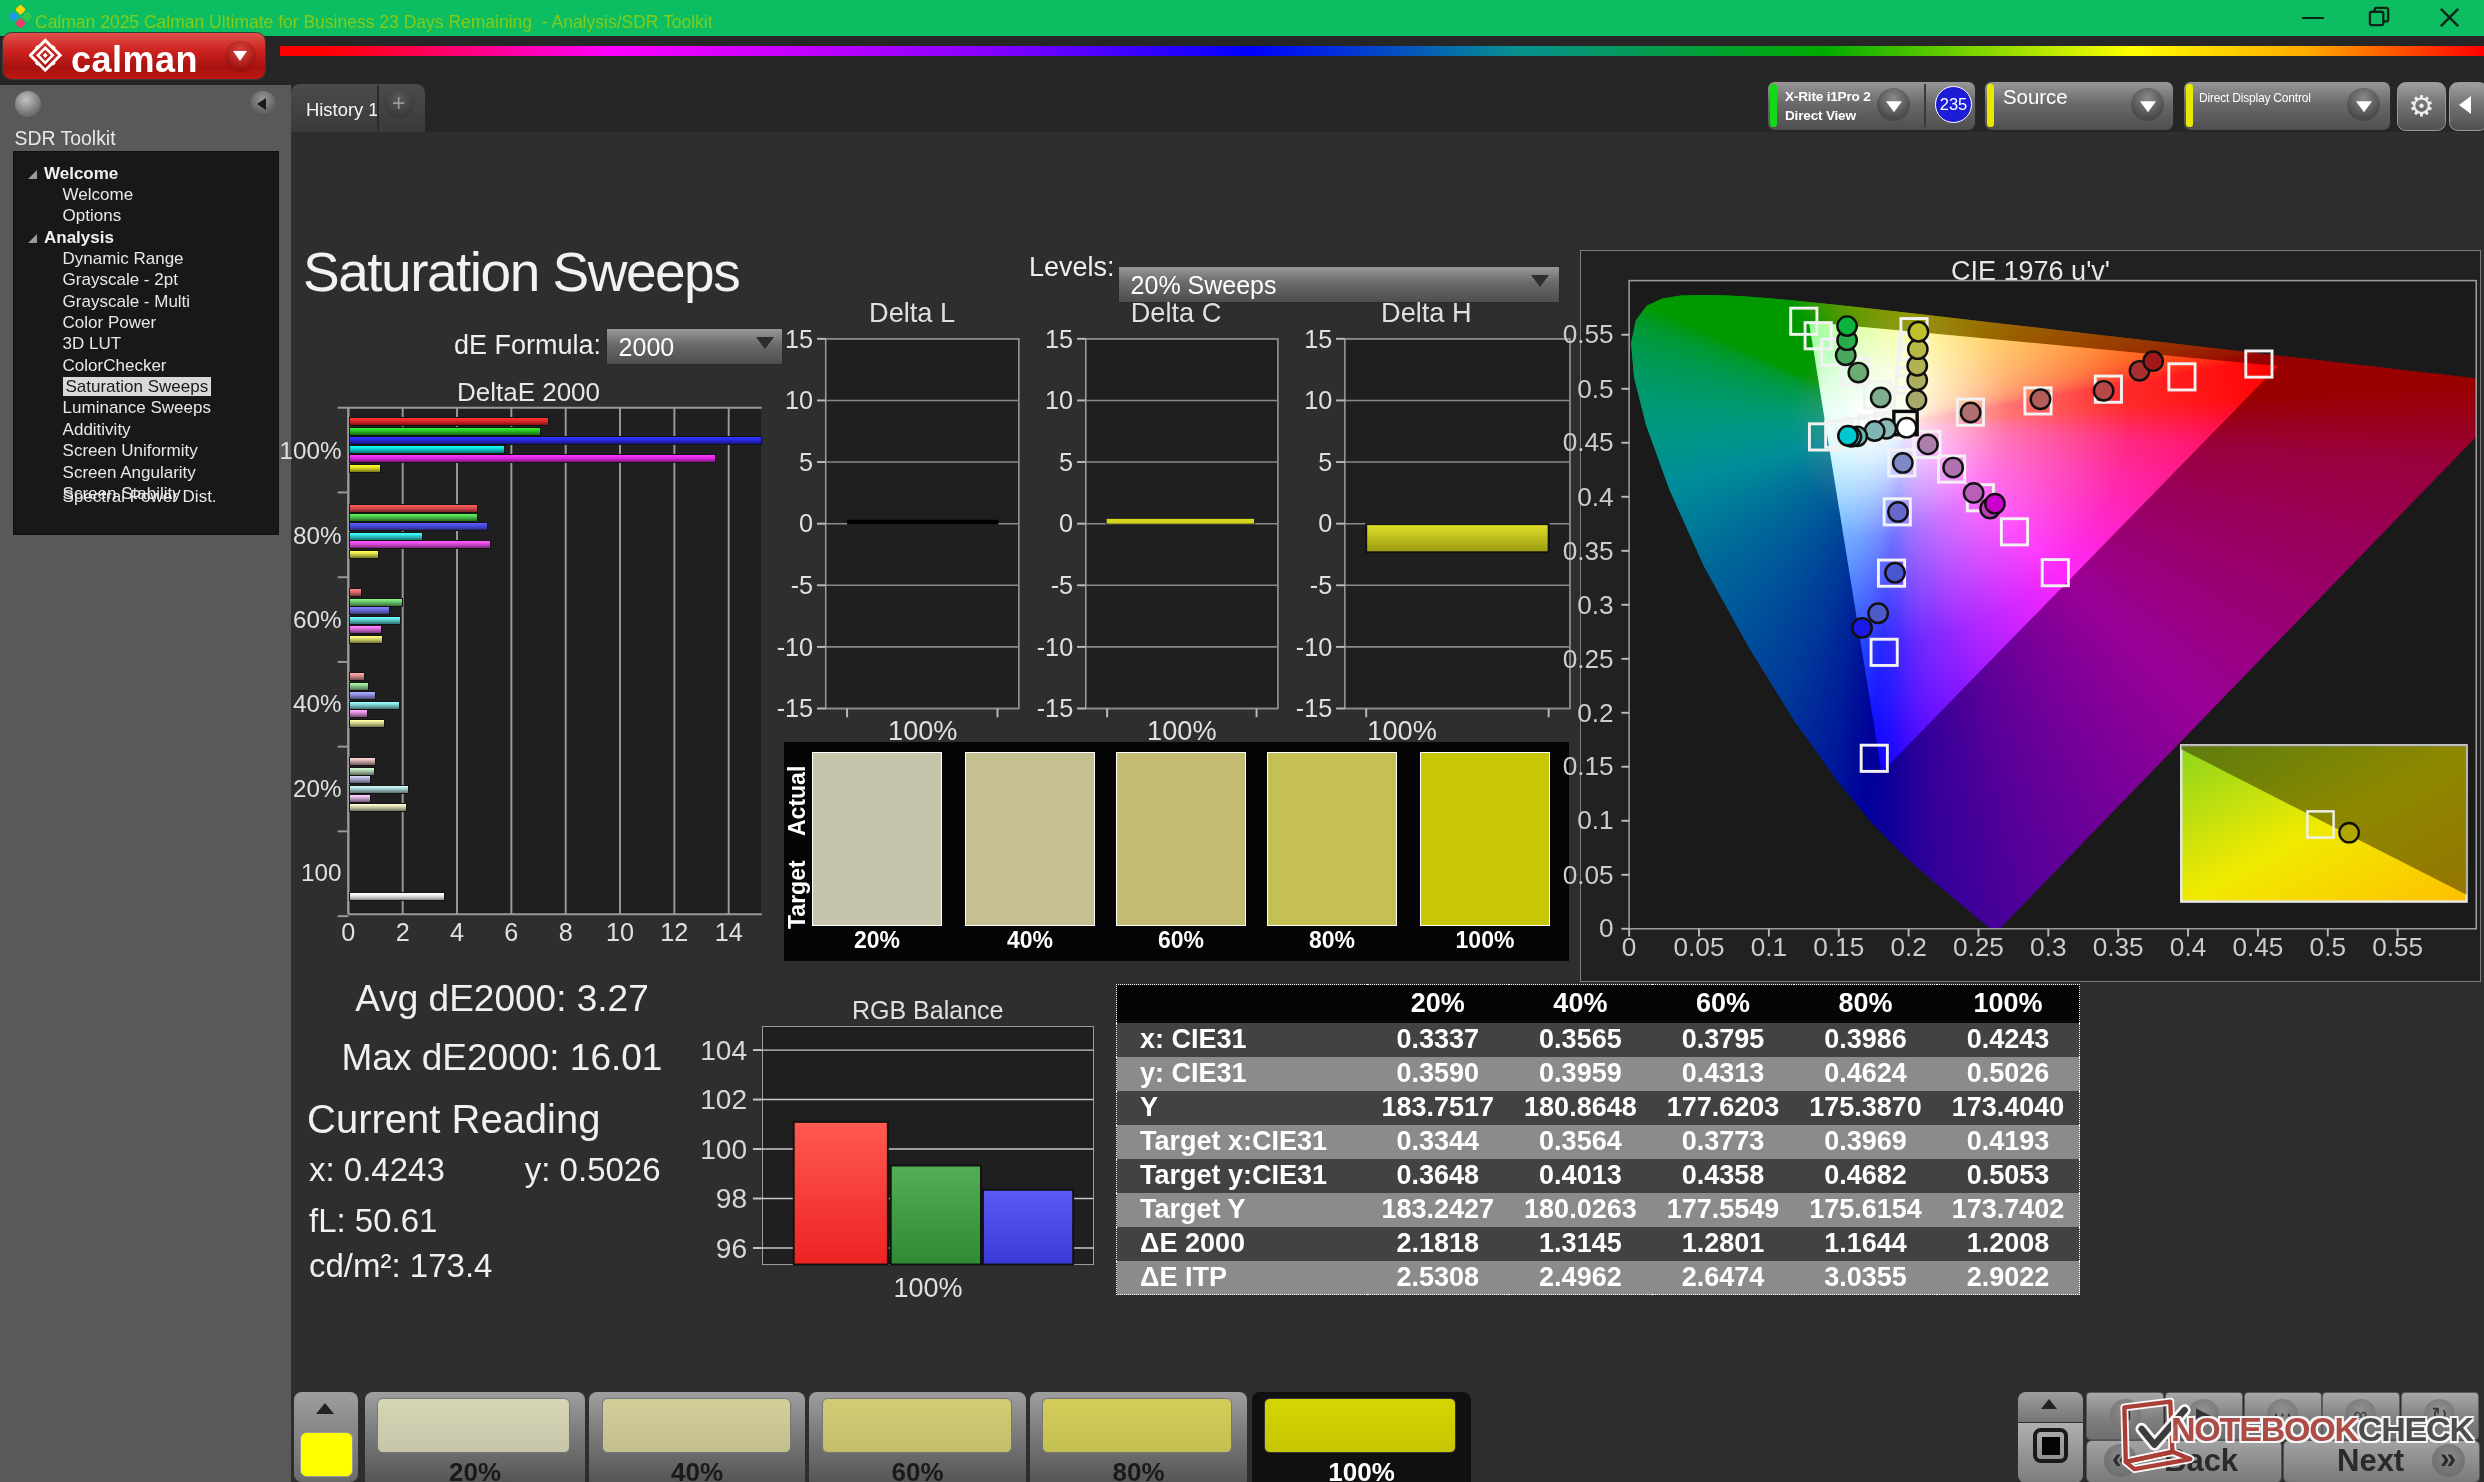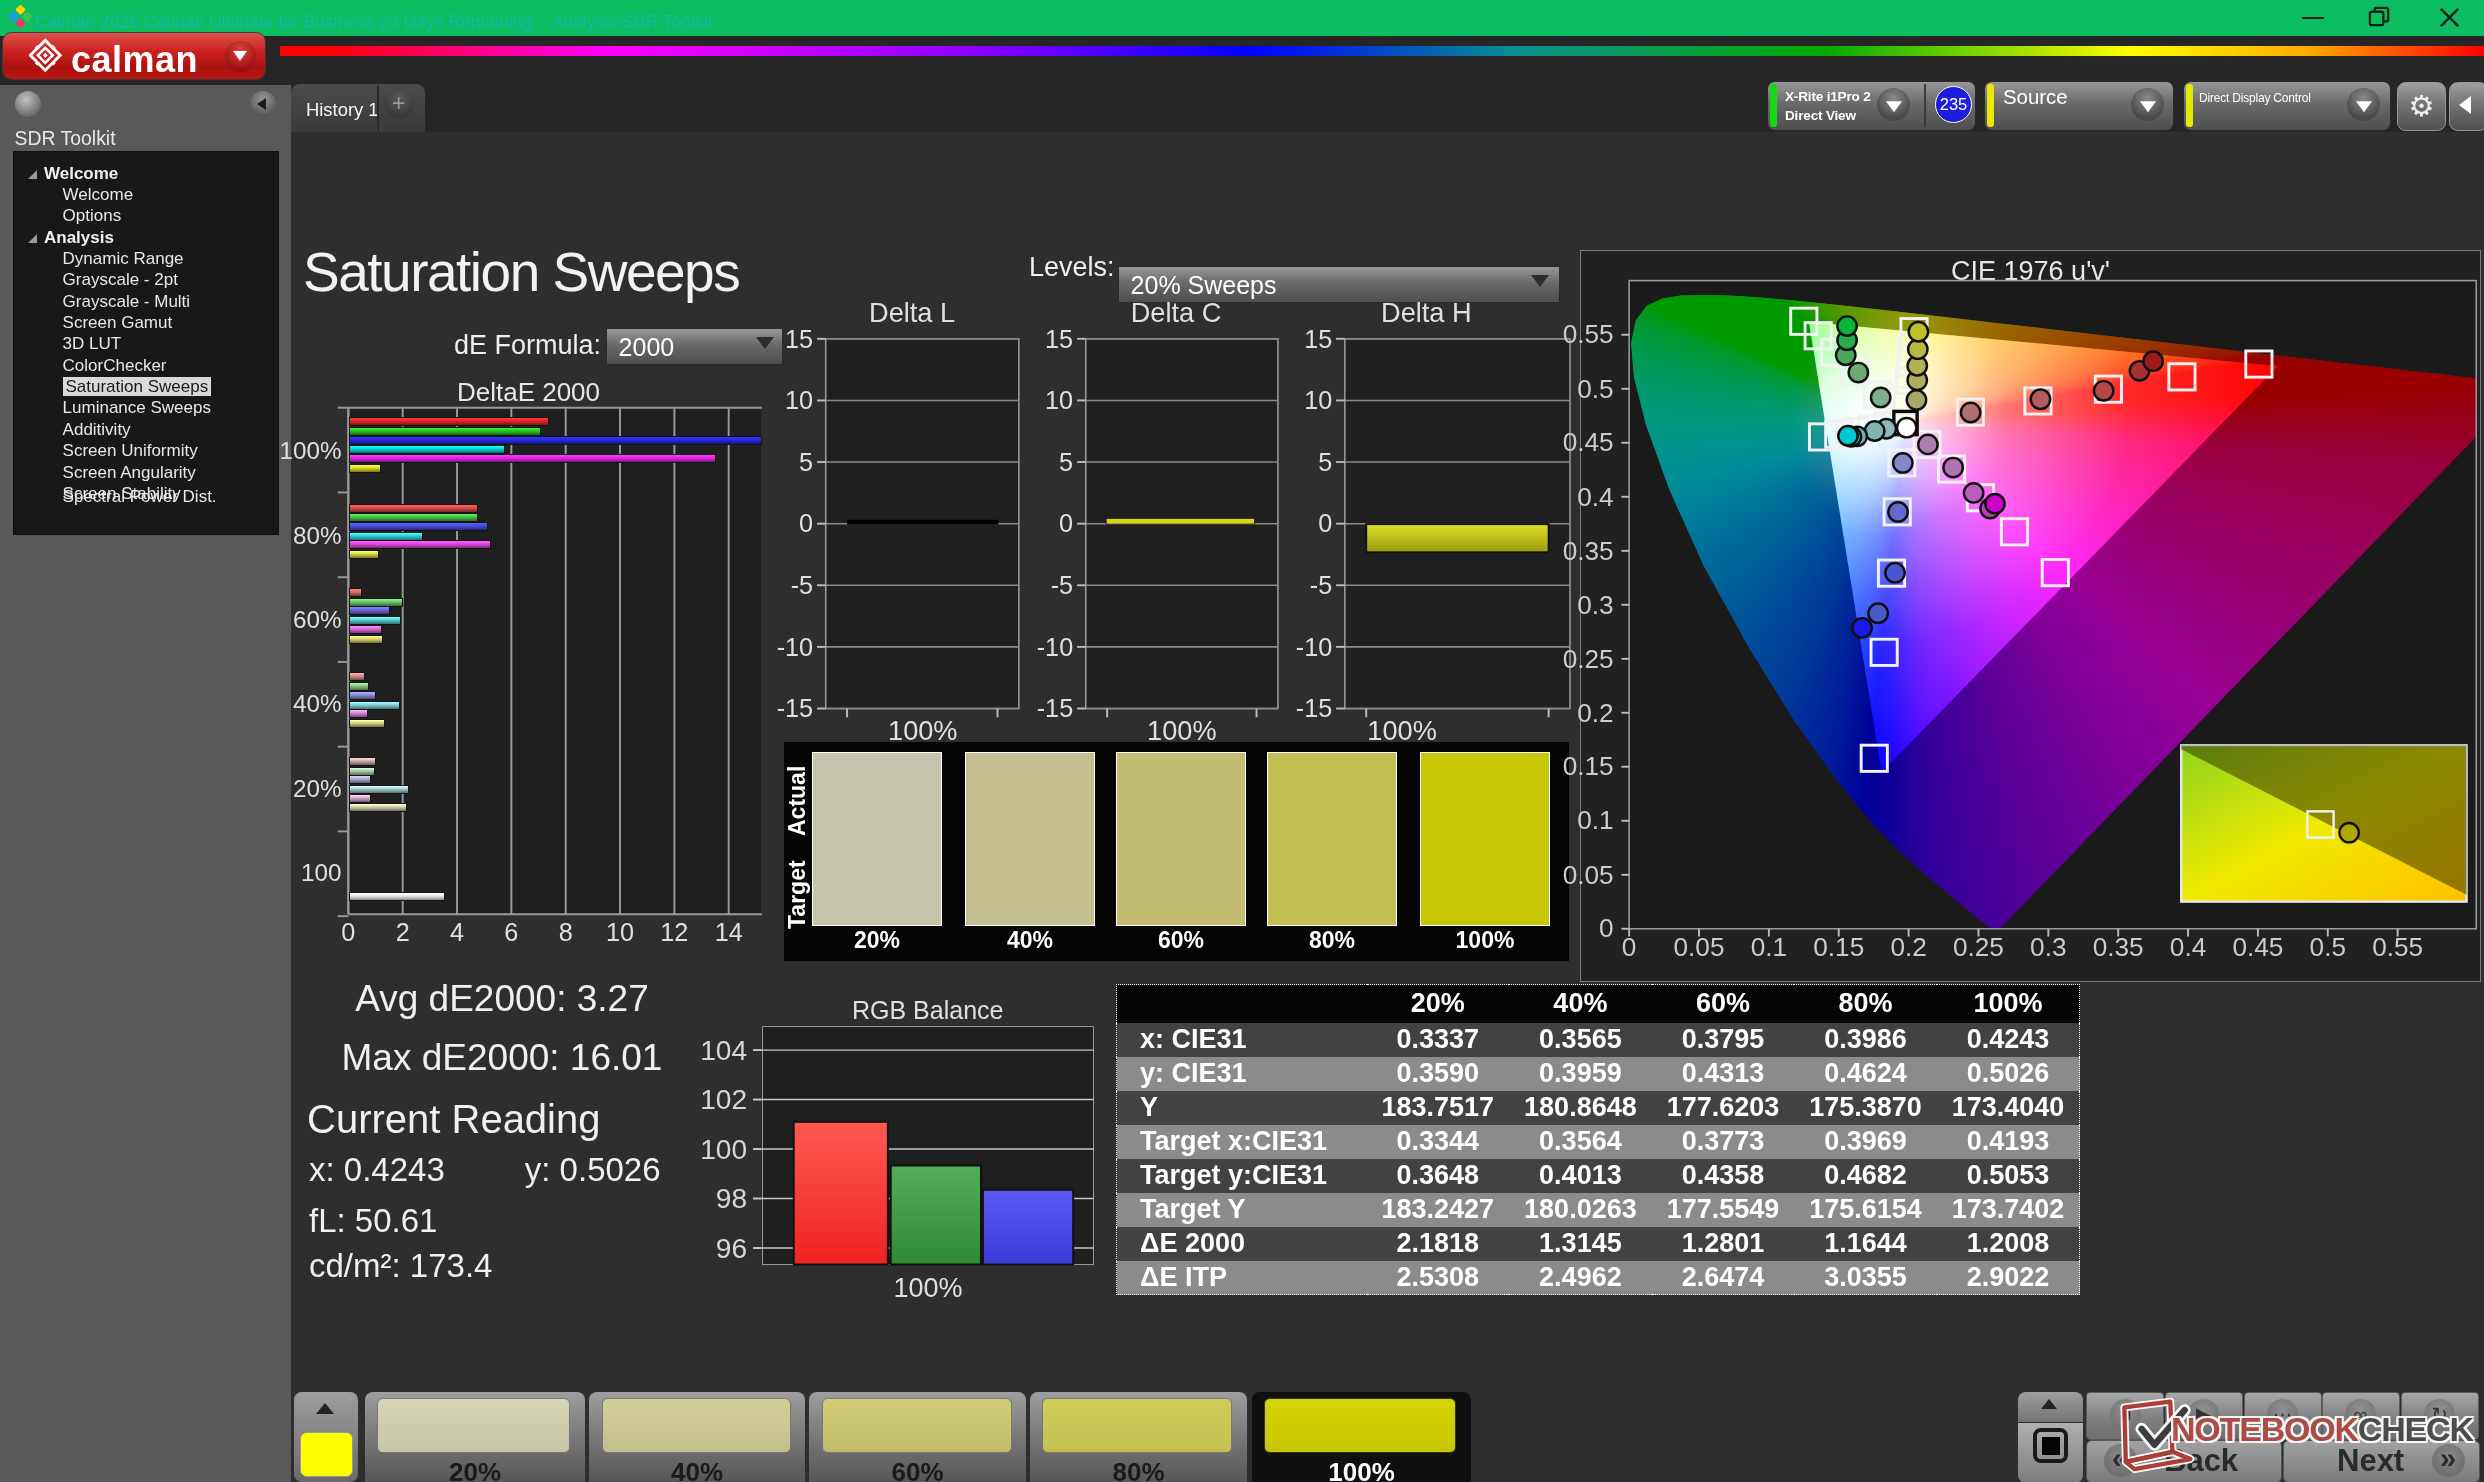--- a/index.html
+++ b/index.html
@@ -1,17 +1,17 @@
 <!DOCTYPE html>
 <html><head><meta charset="utf-8"><style>
 * { margin:0; padding:0; box-sizing:border-box; }
 html,body { width:2484px; height:1483px; background:#262626; font-family:"Liberation Sans",sans-serif; overflow:hidden; position:relative; }
 .abs { position:absolute; }
 #titlebar { left:0; top:0; width:2484px; height:36px; background:#0cbd62; }
-#titletxt { left:35px; top:12px; color:#14b8a6; font-size:17.5px; }
+#titletxt { left:35px; top:12px; color:#84cc16; font-size:17.5px; }
 #appicon { left:8.7px; top:4.9px; width:23px; height:23px; }
 #rainbow { left:280px; top:46px; width:2204px; height:9.7px; background:linear-gradient(90deg,#f00 2%,#f0f 15%,#80f 32%,#00f 44%,#089090 56%,#0a0 70%,#ff0 84%,#fa0 92%,#f00 100%); }
 #logo { left:1.9px; top:32px; width:264px; height:48px; background:linear-gradient(180deg,#e0524a 0%,#cb211f 40%,#a91210 75%,#bb1712 100%); border-radius:9.7px; border:1.9px solid #3a3a3a; }
 #sidebar { left:0; top:85px; width:291px; height:1397px; background:#595959; }
 #treepanel { left:12.6px; top:151px; width:266px; height:384px; background:#181818; border:1px solid #101010; }
 #maincontent { left:291px; top:132px; width:2193px; height:1351px; background:#2e2e2e; }
 #tab { left:291px; top:84px; width:134px; height:48px; background:linear-gradient(180deg,#4b4b4b,#3a3a3a); border-radius:8.7px 8.7px 0 0; }
 .thead { position:absolute; left:14.6px; color:#f0f0f0; font-weight:bold; font-size:17px; white-space:nowrap; }
 .titem { position:absolute; left:49px; color:#e8e8e8; font-size:17px; white-space:nowrap; }
 .selbg { background:#d9d9d9; color:#1a1a1a; padding:0 2.9px; }
@@ -72,21 +72,21 @@
 <div class="abs" style="left:257px;top:98px;width:0;height:0;border-top:6.8px solid transparent;border-bottom:6.8px solid transparent;border-right:9.7px solid #1a1a1a"></div>
 <div class="abs" style="left:14.6px;top:127px;color:#e8e8e8;font-size:19.4px">SDR Toolkit</div>
 <div class="abs" id="treepanel">
     <div class="thead" style="top:11.6px"><span class="exp"></span>Welcome</div>
 <div class="titem" style="top:33px">Welcome</div>
 <div class="titem" style="top:54px">Options</div>
 <div class="thead" style="top:76px"><span class="exp"></span>Analysis</div>
 <div class="titem" style="top:97px">Dynamic Range</div>
 <div class="titem" style="top:118px">Grayscale - 2pt</div>
 <div class="titem" style="top:140px">Grayscale - Multi</div>
-<div class="titem" style="top:161px">Screen Gamut</div>
+<div class="titem" style="top:161px">Color Power</div>
 <div class="titem" style="top:182px">3D LUT</div>
 <div class="titem" style="top:204px">ColorChecker</div>
 <div class="titem" style="top:225px"><span class="selbg">Saturation Sweeps</span></div>
 <div class="titem" style="top:246px">Luminance Sweeps</div>
 <div class="titem" style="top:268px">Additivity</div>
 <div class="titem" style="top:289px">Screen Uniformity</div>
 <div class="titem" style="top:311px">Screen Angularity</div>
 <div class="titem" style="top:332px">Screen Stability</div>
 <div class="titem" style="top:335px">Spectral Power Dist.</div>
   </div>

